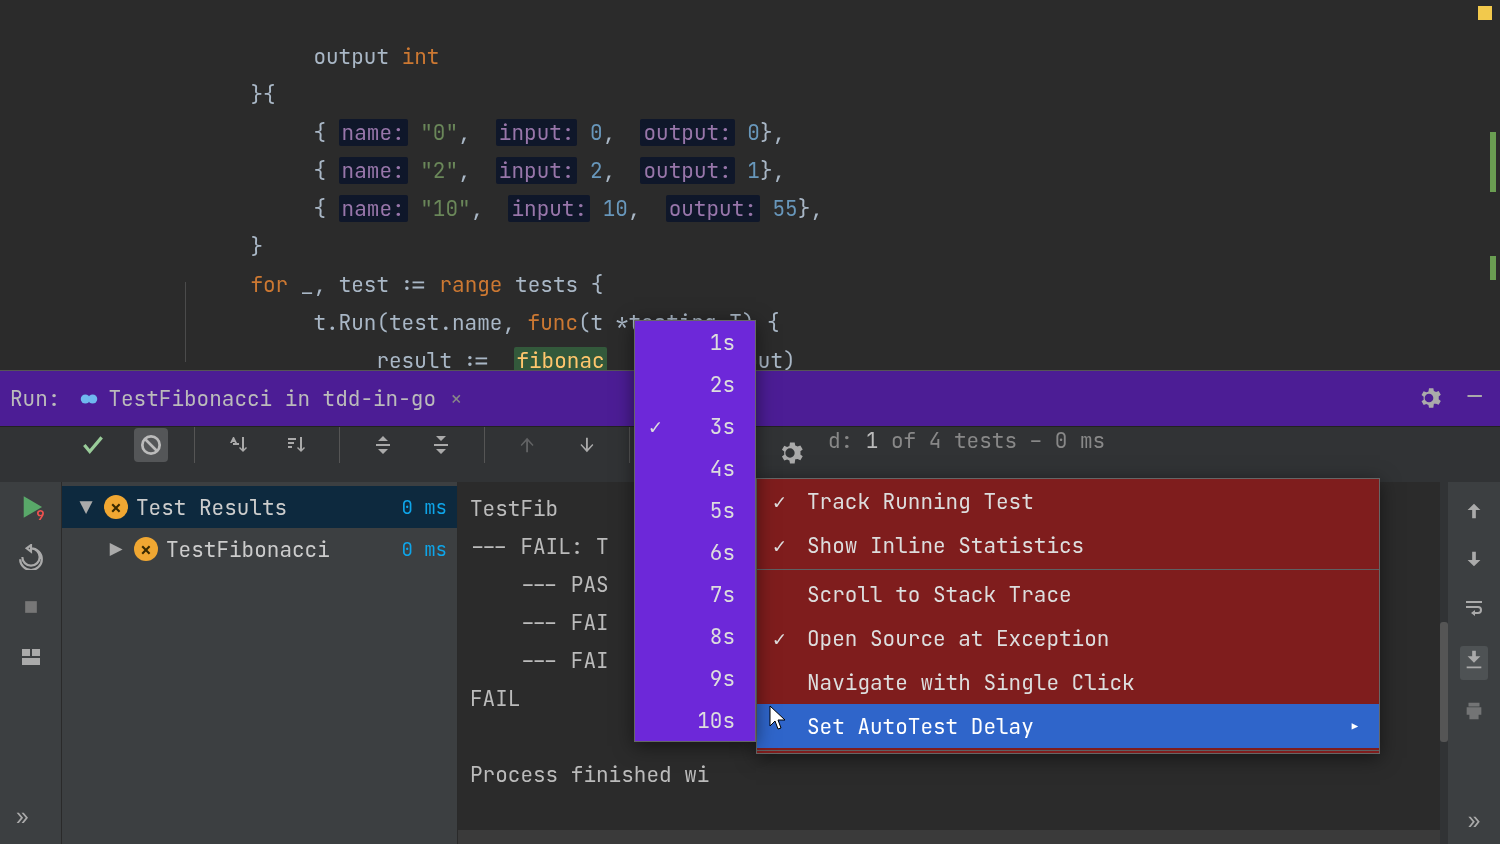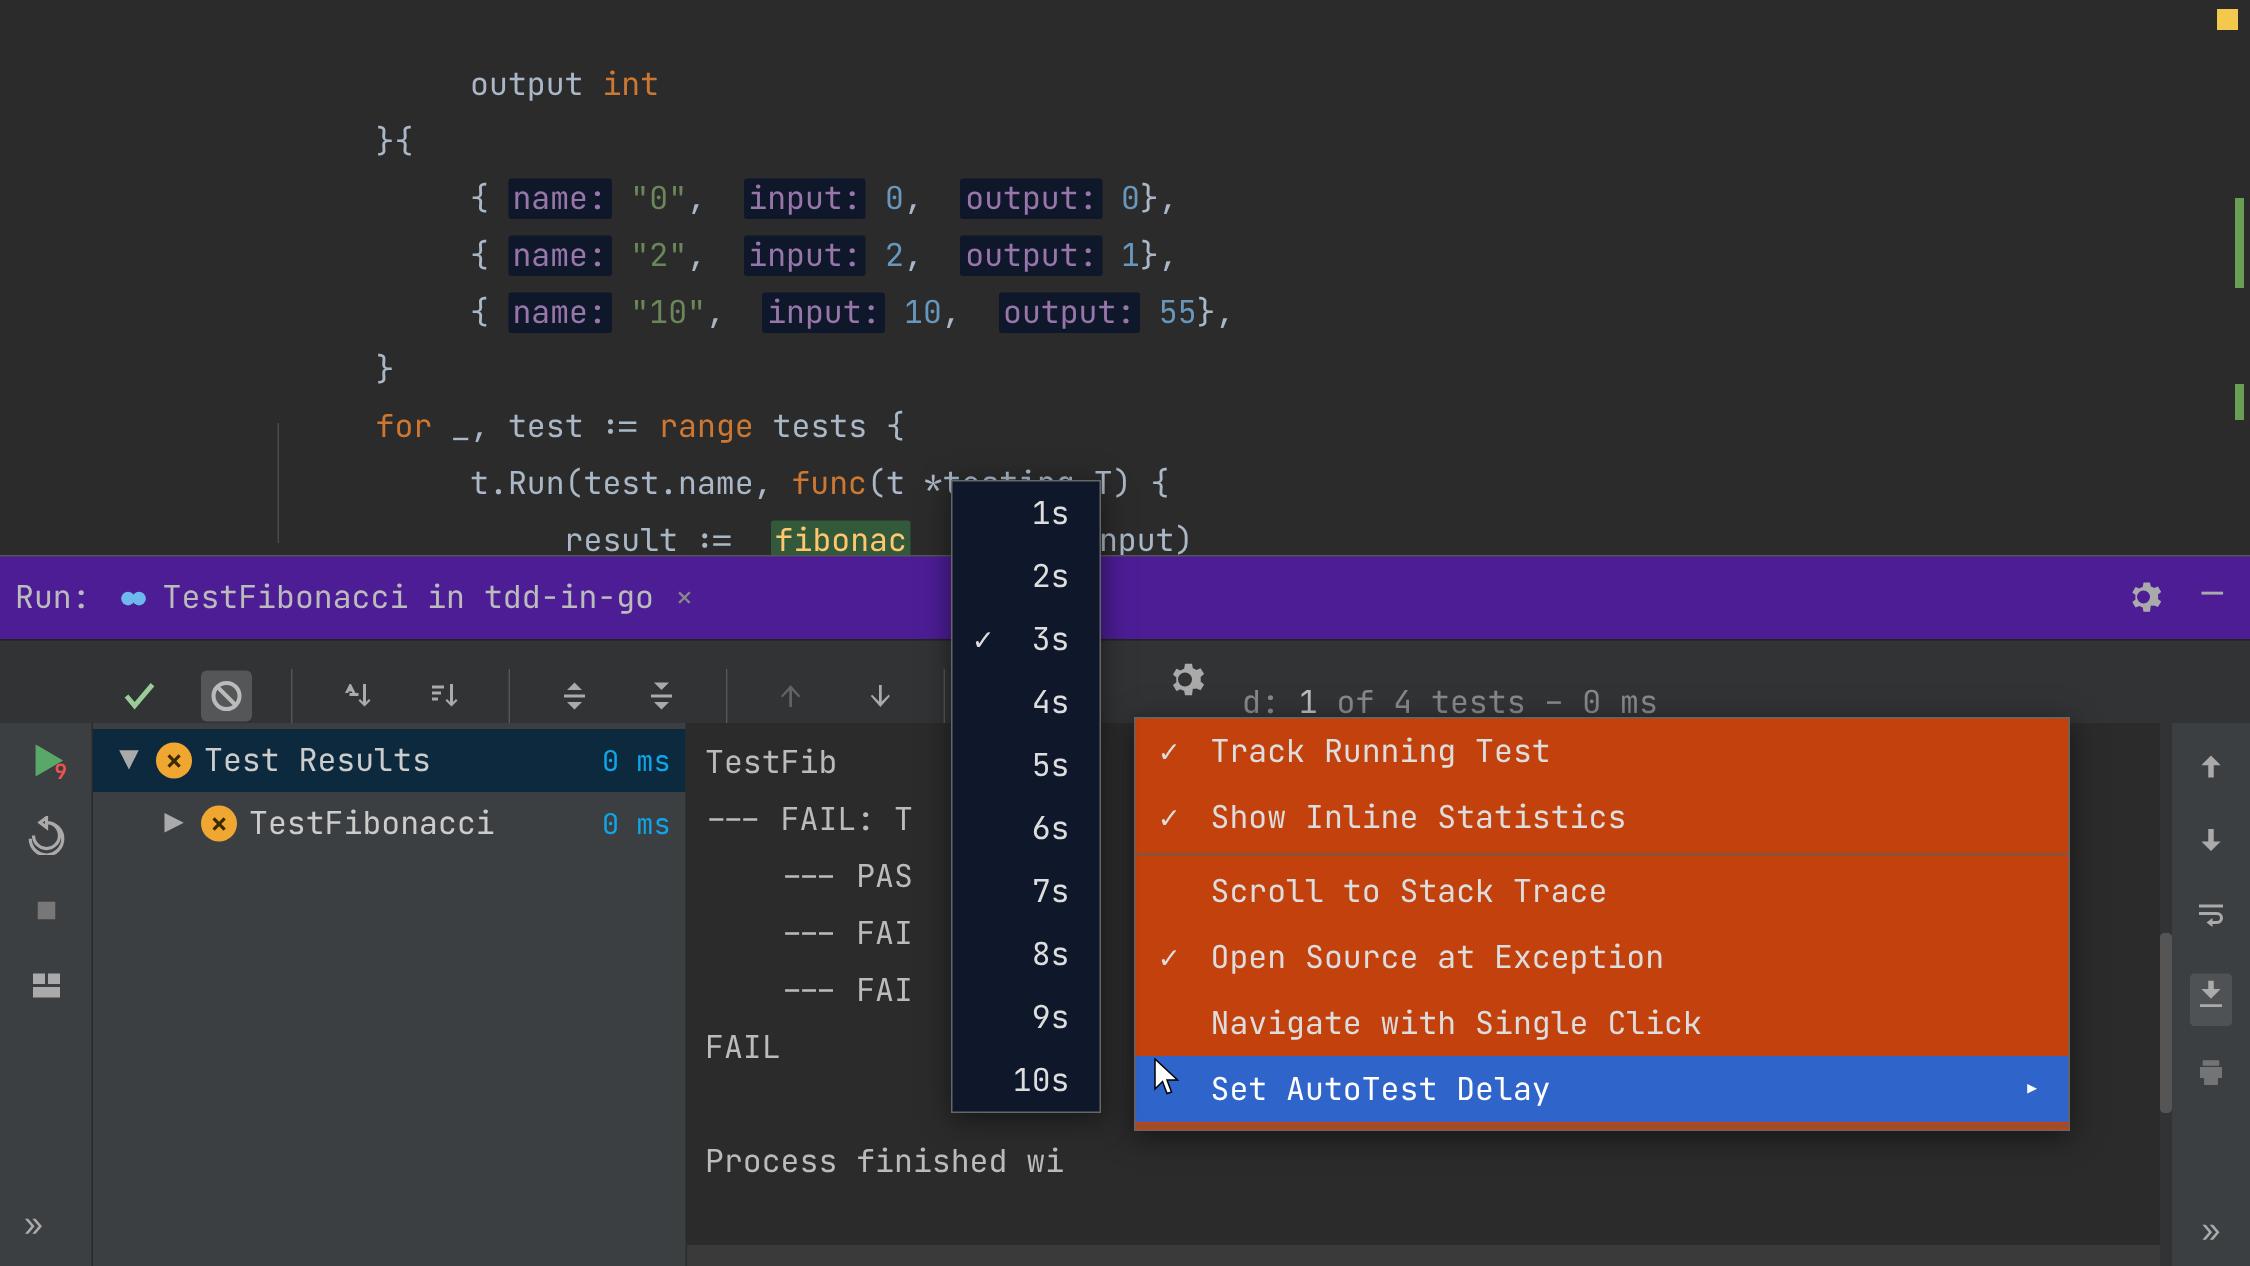--- a/index.html
+++ b/index.html
@@ -52,21 +52,21 @@
   .run-header .gear-right { position:absolute; right:58px; top:14px; color:#aaa;}
   .run-header .min-right  { position:absolute; right:18px; top:20px; color:#aaa; font-size:24px; line-height:10px;}
 
   
   .toolbar {
     position: absolute;
     top: 426px; left: 0; right: 0;
     height: 56px;
     background: #313335;
     border-top:1px solid #222;
-    display:flex; align-items:flex-end;
+    display:flex; align-items:flex-start;
   }
   .sidebar-col {
     position:absolute; top:426px; left:0; width:62px; height: 418px;
     background:#3c3f41; border-right:1px solid #2a2a2a;
     display:flex; flex-direction:column; align-items:center; gap:20px;
     padding-top:16px;
   }
   .sidebar-col .icon { width:30px;height:30px;display:flex;align-items:center;justify-content:center;color:#aaa; cursor:pointer;}
   .play-green { color:#59a869; }
   .toggle-red { color:#f0524f; }
@@ -102,34 +102,34 @@
   
   .right-gutter { position:absolute; top:482px; right:0; width:52px; height:362px; background:#3c3f41; display:flex;flex-direction:column;align-items:center;gap:20px;padding-top:18px;}
   .right-gutter .icon{color:#aaa;cursor:pointer;}
   .right-gutter .expand{position:absolute;bottom:10px;}
 
   .left-expand { position:absolute; left:16px; bottom:14px; color:#aaa; cursor:pointer;}
 
   
   .ctx-menu {
     position:absolute; top:478px; left:756px;
-    width:624px; background:#c2410c; border:1px solid #666;
+    width:624px; background:#7f1d1d; border:1px solid #666;
     box-shadow:0 4px 18px rgba(0,0,0,0.5);
     font-size:21px; color:#ddd;
   }
   .ctx-menu .row { height:44px; display:flex; align-items:center; padding:0 18px 0 50px; position:relative; cursor:pointer;}
   .ctx-menu .row.checked::before { content:"✓"; position:absolute; left:16px; color:#ddd;}
   .ctx-menu hr { border:none; border-top:1px solid #5e6163; margin:2px 0;}
   .ctx-menu .row.hi { background:#2f65ca; color:#fff;}
   .ctx-menu .row .sub-arrow { margin-left:auto; }
 
   
   .sub-menu {
     position:absolute; top:320px; left:634px;
-    width:100px; background:#0f172a; border:1px solid #666;
+    width:122px; background:#6d28d9; border:1px solid #666;
     box-shadow:0 4px 18px rgba(0,0,0,0.5);
     color:#ddd; font-size:21px;
   }
   .sub-menu .row { height:42px; display:flex; align-items:center; justify-content:flex-end; padding:0 20px 0 46px; position:relative; cursor:pointer;}
   .sub-menu .row.checked::before { content:"✓"; position:absolute; left:14px; color:#ddd;}
 
   
   .cursor {
     position:absolute; top:705px; left:769px;
     width:20px; height:26px;

